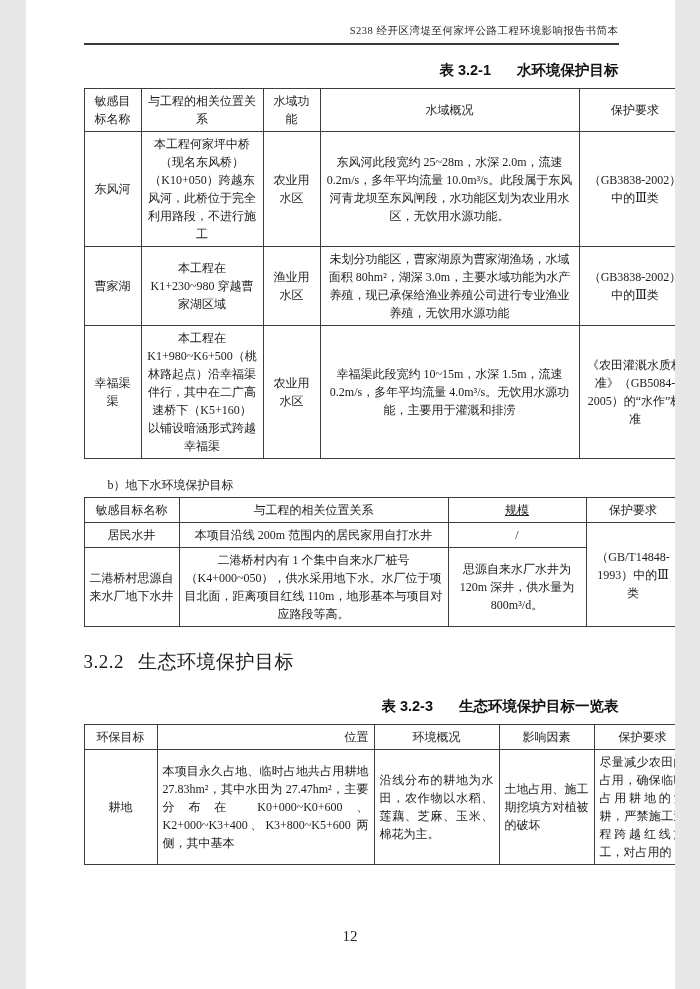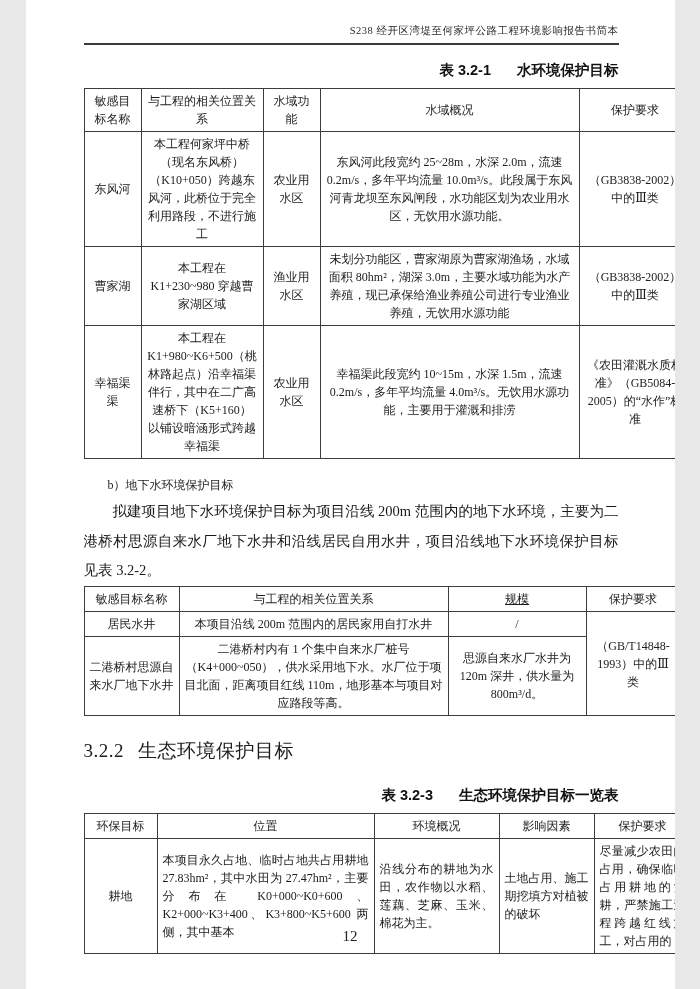--- a/index.html
+++ b/index.html
@@ -33,21 +33,21 @@
   .sub-heading{font-size:12px;line-height:2;margin:14px 0 0 0;text-indent:2em;}
   .sec-heading{font-size:19px;line-height:2;margin:16px 0 0 0;letter-spacing:.5px;}
   .sec-heading .sec-num{margin-right:14px;}
   .page-number{
     position:absolute;bottom:44px;left:0;width:100%;text-align:center;
     font-size:15px;color:#222;
   }
   
   .t1 .c1{width:46px;} .t1 .c2{width:111px;} .t1 .c3{width:46px;} .t1 .c4{width:248px;} .t1 .c5{width:101px;}
   .t2 .c1{width:84px;} .t2 .c2{width:258px;} .t2 .c3{width:127px;text-decoration:underline;} .t2 .c4{width:83px;}
-  .t3 .c1{width:62px;} .t3 .c2{width:206px;} .t3 .c3{width:114px;} .t3 .c4{width:84px;} .t3 .c5{width:86px;}
+  .t3 .c1{width:62px;} .t3 .c2{width:206px;text-align:right;} .t3 .c3{width:114px;} .t3 .c4{width:84px;} .t3 .c5{width:86px;}
 </style>
 </head>
 <body>
 
 <div class="page">
 
   <div class="doc-header">S238 经开区湾堤至何家坪公路工程环境影响报告书简本</div>
 
   <div class="tbl-title">
     <span class="t-label">表 3.2-1</span><span>水环境保护目标</span>
@@ -81,21 +81,20 @@
         <td>幸福渠渠</td>
         <td>本工程在 K1+980~K6+500（桃林路起点）沿幸福渠伴行，其中在二广高速桥下（K5+160）以铺设暗涵形式跨越幸福渠</td>
         <td>农业用水区</td>
         <td>幸福渠此段宽约 10~15m，水深 1.5m，流速 0.2m/s，多年平均流量 4.0m³/s。无饮用水源功能，主要用于灌溉和排涝</td>
         <td>《农田灌溉水质标准》（GB5084-2005）的“水作”标准</td>
       </tr>
     </tbody>
   </table>
 
   <p class="sub-heading">b）地下水环境保护目标</p>
-  <p class="para">拟建项目地下水环境保护目标为项目沿线 200m 范围内的地下水环境，主要为二港桥村思源自来水厂地下水井和沿线居民自用水井，项目沿线地下水环境保护目标见表 3.2-2。</p>
 
   <table class="t2">
     <thead>
       <tr>
         <th class="c1">敏感目标名称</th>
         <th class="c2">与工程的相关位置关系</th>
         <th class="c3">规模</th>
         <th class="c4">保护要求</th>
       </tr>
     </thead>

